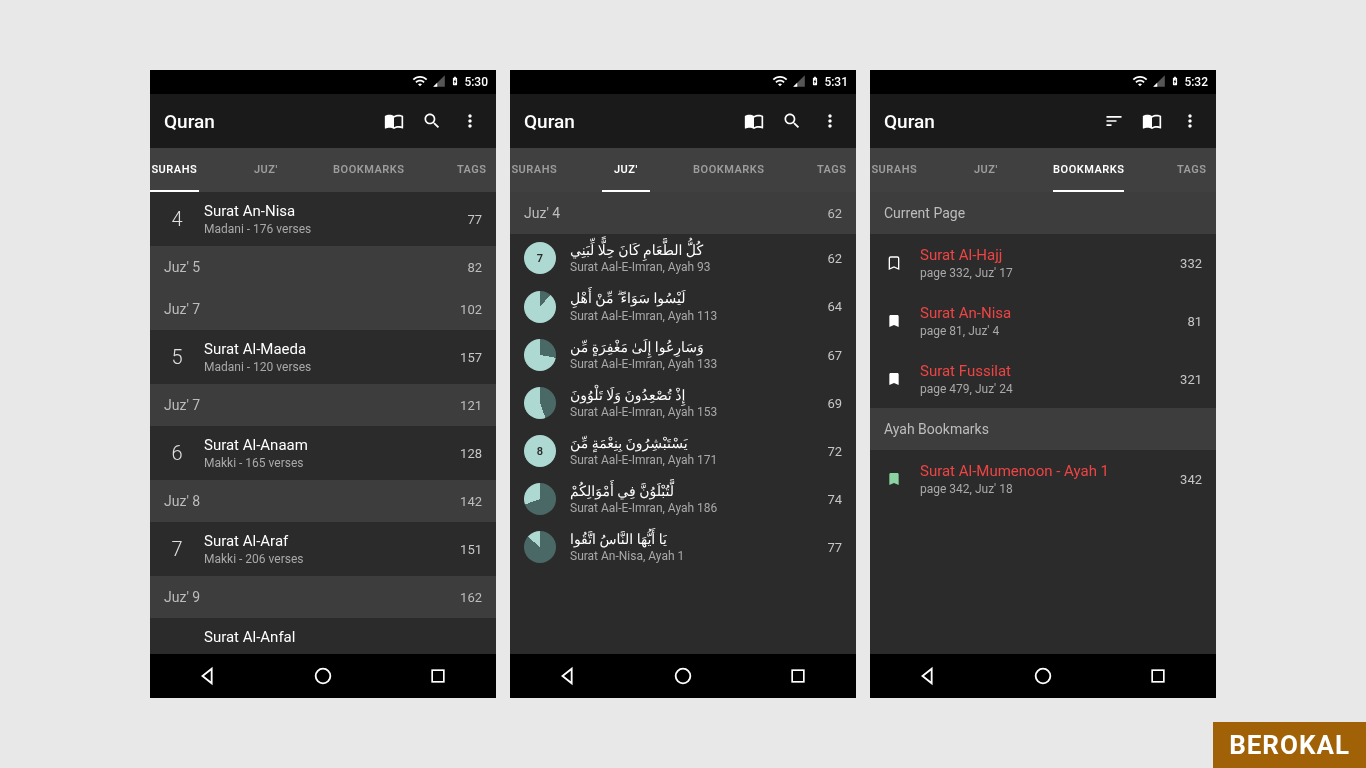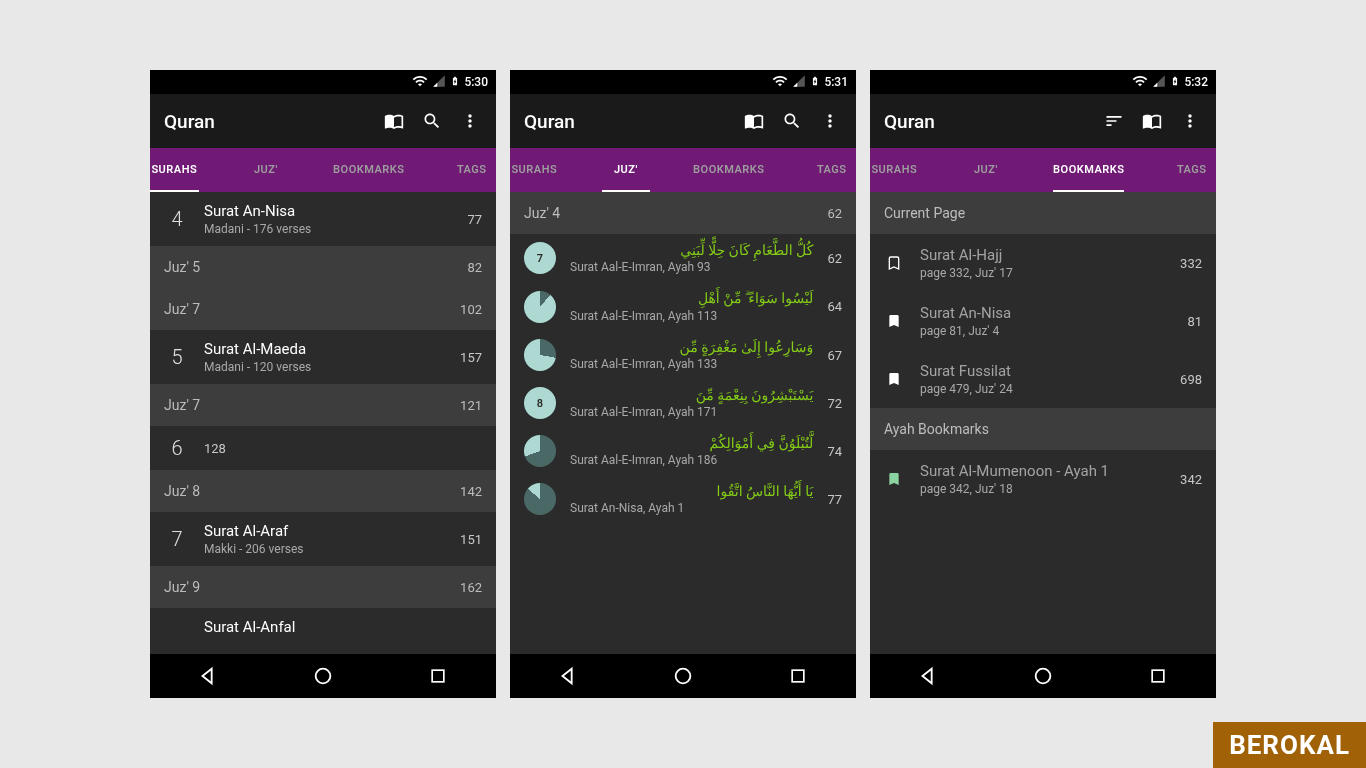--- a/index.html
+++ b/index.html
@@ -57,21 +57,21 @@
   .appbar-icon {
     width: 24px; height: 24px;
     display: inline-flex;
     align-items: center;
     justify-content: center;
     color: #fff;
     cursor: pointer;
   }
   .tabs {
     height: 44px;
-    background: #701a75;
+    background: #404040;
     display: flex;
     gap: 43px;
   }
   .tab {
     flex: 1;
     display: flex;
     align-items: center;
     justify-content: center;
     color: #9d9d9d;
     font-size: 11px;
@@ -126,33 +126,33 @@
   }
   .pie {
     width: 32px; height: 32px;
     border-radius: 50%;
     position: relative;
     flex-shrink: 0;
     display:flex; align-items:center; justify-content:center;
   }
   .pie-num { color:#2b2b2b; font-size:11px; font-weight:600; }
   .ayah-text { flex:1; }
-  .ayah-ar { color:#84cc16; font-size:14px; direction: rtl; text-align: right; }
+  .ayah-ar { color:#ffffff; font-size:14px; direction: rtl; text-align: left; }
   .ayah-sub { color:#a9a9a9; font-size:12px; margin-top:2px; }
   .ayah-page { color:#c7c7c7; font-size:13px; }
   .bm-item {
     display:flex;
     align-items:center;
     padding: 12px 14px;
     gap: 16px;
     background:#2b2b2b;
   }
   .bm-icon { width:20px; height:20px; display:inline-flex; align-items:center; justify-content:center; flex-shrink:0;}
   .bm-text { flex:1; }
-  .bm-name { color:#a3a3a3; font-size:15px; }
+  .bm-name { color:#ef4444; font-size:15px; }
   .bm-sub { color:#a9a9a9; font-size:12px; margin-top:2px; }
   .bm-page { color:#c7c7c7; font-size:13px; }
   .navbar {
     height: 44px;
     background: #000;
     display:flex;
     justify-content: space-around;
     align-items:center;
   }
   .nav-btn {
@@ -239,20 +239,24 @@
             <div class="surah-sub">Madani - 120 verses</div>
           </div>
           <div class="surah-page">157</div>
         </div>
         <div class="sectionhdr">
           <span>Juz' 7</span>
           <span class="rightnum">121</span>
         </div>
         <div class="surah-item">
           <div class="surah-num">6</div>
+          <div class="surah-text">
+            <div class="surah-name">Surat Al-Anaam</div>
+            <div class="surah-sub">Makki - 165 verses</div>
+          </div>
           <div class="surah-page">128</div>
         </div>
         <div class="sectionhdr">
           <span>Juz' 8</span>
           <span class="rightnum">142</span>
         </div>
         <div class="surah-item">
           <div class="surah-num">7</div>
           <div class="surah-text">
             <div class="surah-name">Surat Al-Araf</div>
@@ -352,20 +356,28 @@
           </div>
           <div class="ayah-page">64</div>
         </div>
         <div class="ayah-item">
           <div class="pie" style="background: conic-gradient(rgb(74, 105, 102) 0deg, rgb(74, 105, 102) 100deg, rgb(174, 217, 211) 100deg, rgb(174, 217, 211) 360deg);"></div>
           <div class="ayah-text">
             <div class="ayah-ar">وَسَارِعُوا إِلَىٰ مَغْفِرَةٍ مِّن</div>
             <div class="ayah-sub">Surat Aal-E-Imran, Ayah 133</div>
           </div>
           <div class="ayah-page">67</div>
+        </div>
+        <div class="ayah-item">
+          <div class="pie" style="background: conic-gradient(rgb(74, 105, 102) 0deg, rgb(74, 105, 102) 160deg, rgb(174, 217, 211) 160deg, rgb(174, 217, 211) 360deg);"></div>
+          <div class="ayah-text">
+            <div class="ayah-ar">إِذْ تُصْعِدُونَ وَلَا تَلْوُونَ</div>
+            <div class="ayah-sub">Surat Aal-E-Imran, Ayah 153</div>
+          </div>
+          <div class="ayah-page">69</div>
         </div>
         <div class="ayah-item">
           <div class="pie" style="background: rgb(174, 217, 211);">
             <span class="pie-num">8</span>
           </div>
           <div class="ayah-text">
             <div class="ayah-ar">يَسْتَبْشِرُونَ بِنِعْمَةٍ مِّنَ</div>
             <div class="ayah-sub">Surat Aal-E-Imran, Ayah 171</div>
           </div>
           <div class="ayah-page">72</div>
@@ -475,21 +487,21 @@
         <div class="bm-item">
           <span class="bm-icon">
             <svg width="16" height="16" viewBox="0 0 24 24" fill="#fff">
               <path d="M17 3H7c-1.1 0-2 .9-2 2v16l7-3 7 3V5c0-1.1-.9-2-2-2z"></path>
             </svg>
           </span>
           <div class="bm-text">
             <div class="bm-name">Surat Fussilat</div>
             <div class="bm-sub">page 479, Juz' 24</div>
           </div>
-          <div class="bm-page">698</div>
+          <div class="bm-page">321</div>
         </div>
         <div class="sectionhdr">
           <span>Ayah Bookmarks</span>
         </div>
         <div class="bm-item">
           <span class="bm-icon">
             <svg width="16" height="16" viewBox="0 0 24 24" fill="#8bd4a1">
               <path d="M17 3H7c-1.1 0-2 .9-2 2v16l7-3 7 3V5c0-1.1-.9-2-2-2z"></path>
             </svg>
           </span>

